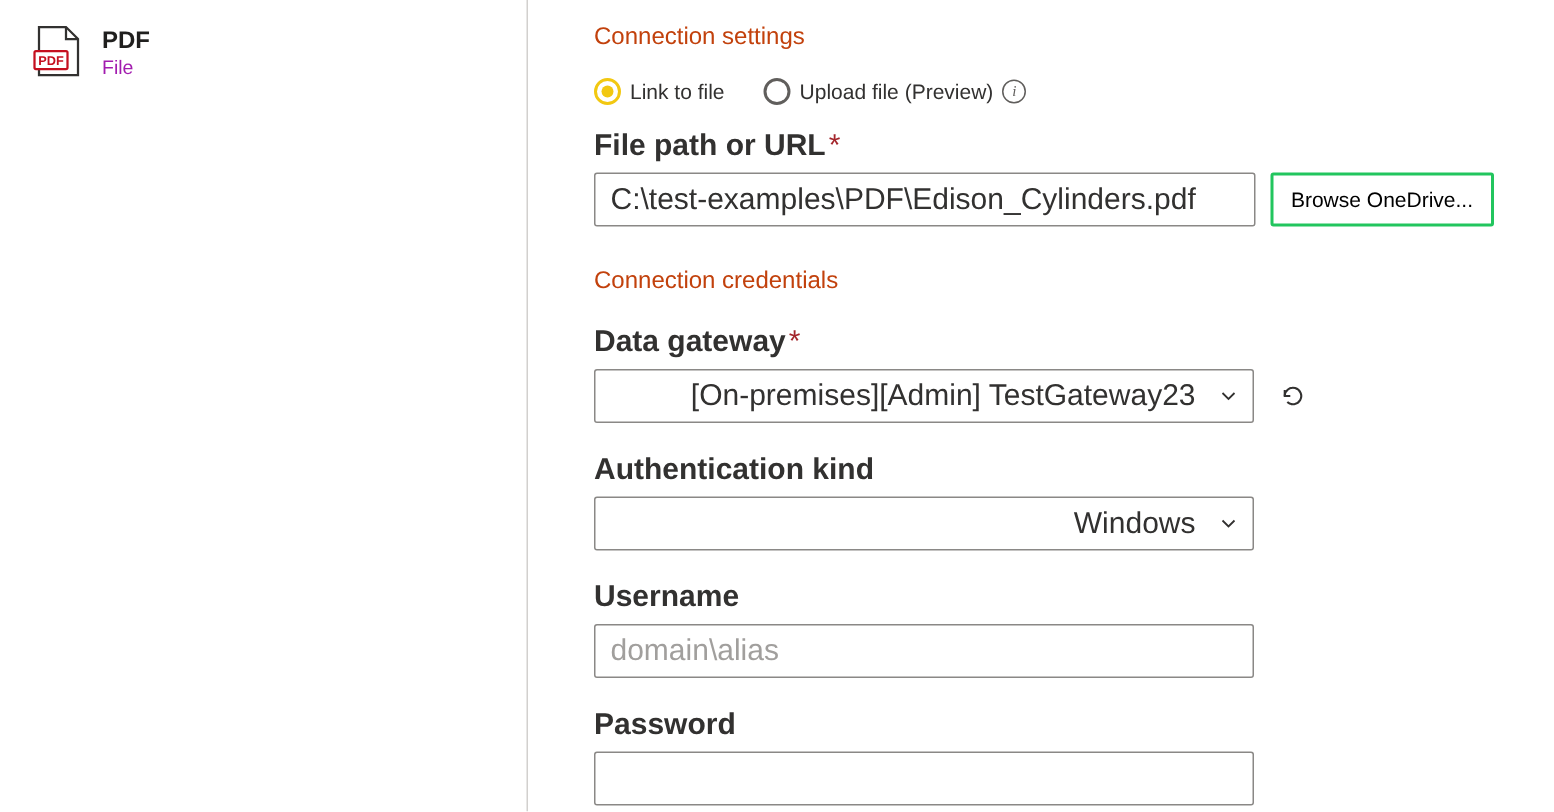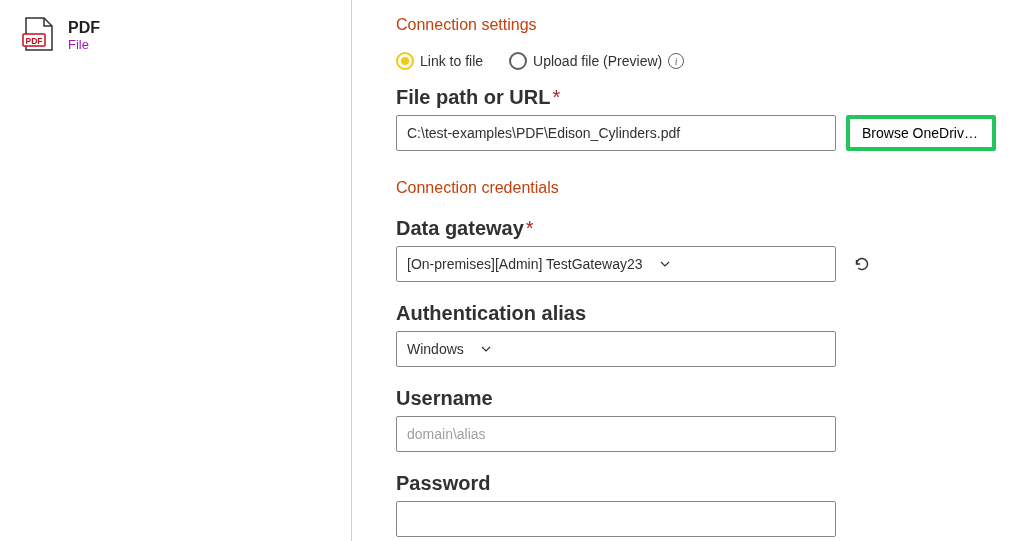--- a/index.html
+++ b/index.html
@@ -84,51 +84,51 @@
       display: flex;
       gap: 10px;
       align-items: stretch;
       margin-bottom: 28px;
     }
     .text-input, .select-box {
       height: 36px;
       border: 1px solid #8a8886;
       border-radius: 2px;
       padding: 0 10px;
-      font-size: 14px;
+      font-size: 20px;
       font-family: inherit;
       color: #323130;
       background: #fff;
     }
     .text-input { flex: 1; width: 100%; }
     .text-input::placeholder { color: #a19f9d; }
     .btn {
       height: 36px;
-      border: 4px solid #22c55e;
+      border: 2px solid #22c55e;
       border-radius: 2px;
       padding: 0 12px;
       background: #fff;
       font-size: 14px;
       font-family: inherit;
       cursor: pointer;
       white-space: nowrap;
       overflow: hidden;
       text-overflow: ellipsis;
       max-width: 150px;
     }
     .select-wrap {
       position: relative;
       display: flex;
       align-items: center;
     }
     .select-box {
       width: 440px;
       display: flex;
       align-items: center;
-      justify-content: flex-start;
+      justify-content: flex-end;
       cursor: pointer;
       gap: 16px;
     }
     .chevron {
       display: inline-block;
     }
     .chevron svg { display: block; }
     .refresh-icon {
       margin-left: 16px;
       width: 20px; height: 20px;
@@ -200,21 +200,21 @@
         <span class="refresh-icon">
           <svg width="18" height="18" viewBox="0 0 18 18">
             <path d="M 3.5 9 A 5.5 5.5 0 1 1 5.2 13" fill="none" stroke="#323130" stroke-width="1.4"></path>
             <path d="M3.5 5 L3.5 9 L7.2 9" fill="none" stroke="#323130" stroke-width="1.4"></path>
           </svg>
         </span>
       </div>
     </div>
 
     <div class="field-block">
-      <label class="field-label">Authentication alias</label>
+      <label class="field-label">Authentication kind</label>
       <div class="select-box w440">
         <span>Windows</span>
         <span class="chevron">
           <svg width="12" height="12" viewBox="0 0 12 12">
               <path d="M2 4 L6 8 L10 4" fill="none" stroke="#323130" stroke-width="1.2"></path>
             </svg>
         </span>
       </div>
     </div>
 

